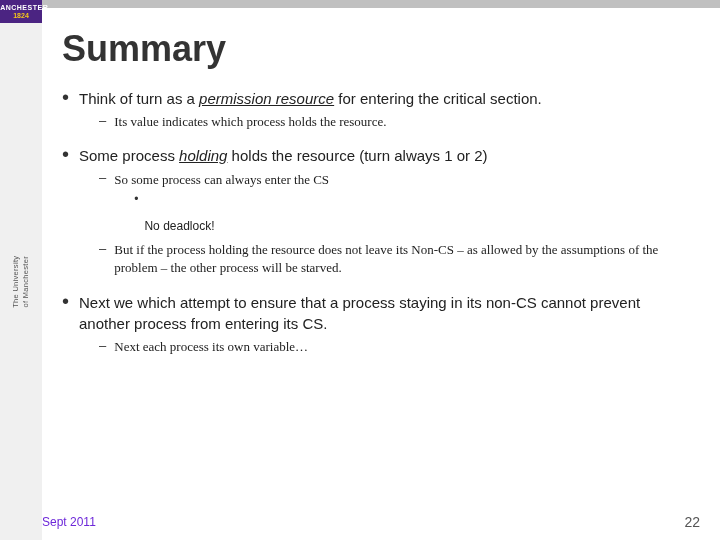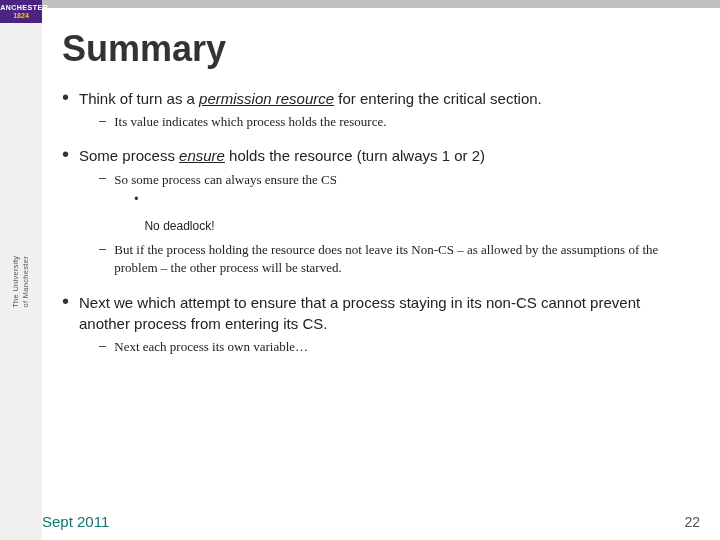--- a/index.html
+++ b/index.html
@@ -186,22 +186,22 @@
       position: absolute;
       bottom: 10px;
       left: 42px;
       right: 20px;
       display: flex;
       justify-content: space-between;
       align-items: center;
     }
 
     .footer-date {
-      font-size: 15px;
-      color: #0f766e;
+      font-size: 12px;
+      color: #6d28d9;
       text-align: right;
     }
 
     .footer-page {
       font-size: 14px;
       color: #555;
     }
   </style>
 </head>
 <body>
@@ -239,27 +239,27 @@
             <span class="sub-text">Its value indicates which process holds the resource.</span>
           </li>
         </ul>
       </div>
     </li>
 
     <li class="bullet-main">
       <span class="bullet-dot">•</span>
       <div>
         <span class="bullet-text">
-          Some process <em>ensure</em> holds the resource (turn always 1 or 2)
+          Some process <em>holding</em> holds the resource (turn always 1 or 2)
         </span>
         <ul class="sub-list">
           <li class="sub-item">
             <span class="sub-dash">–</span>
             <div>
-              <span class="sub-text">So some process can always ensure the CS</span>
+              <span class="sub-text">So some process can always enter the CS</span>
               <ul class="sub-sub-list">
                 <li class="sub-sub-item">
                   <span class="sub-sub-dot">•</span>
                   <span class="sub-sub-text">No deadlock!</span>
                 </li>
               </ul>
             </div>
           </li>
           <li class="sub-item">
             <span class="sub-dash">–</span>

